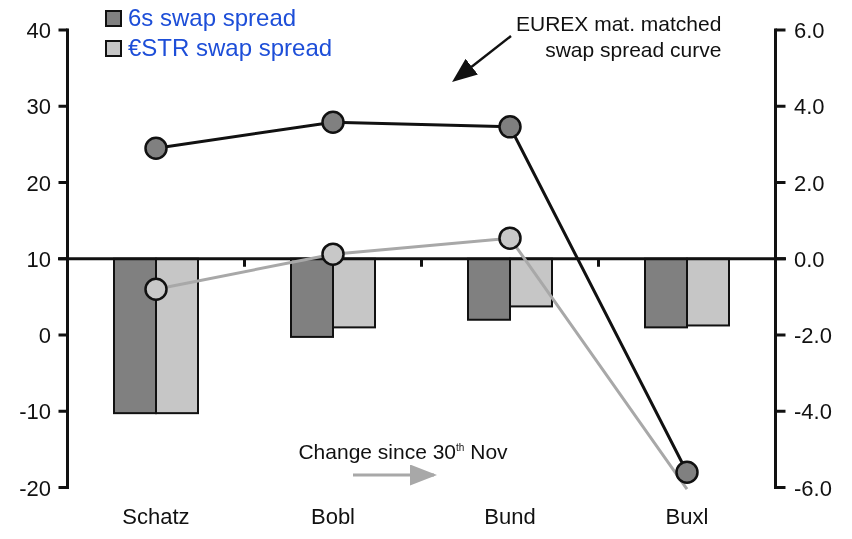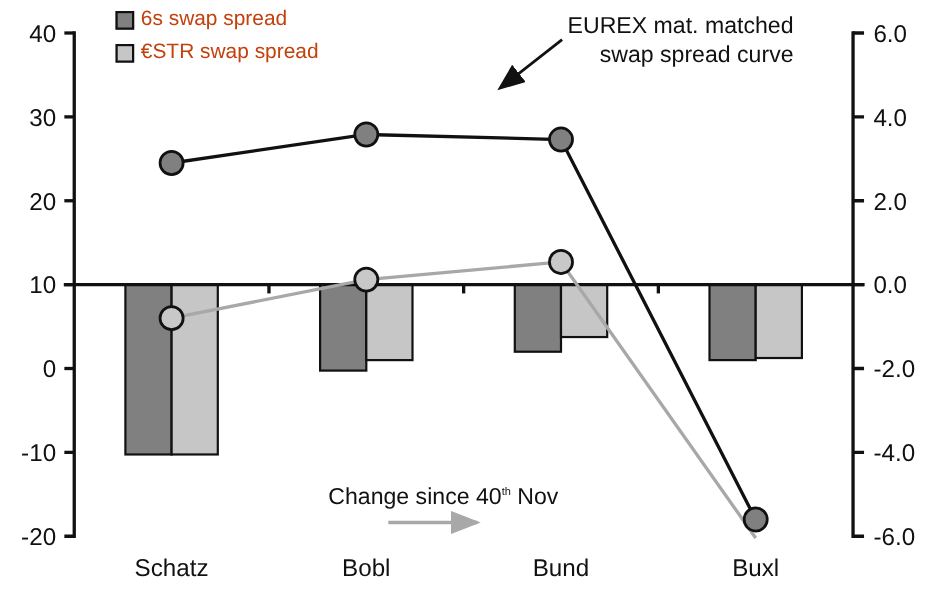--- a/index.html
+++ b/index.html
@@ -2,21 +2,21 @@
 <html><head>
 <meta charset="utf-8">
 <style>
   html,body{margin:0;padding:0;background:#ffffff;}
   body{font-family:"Liberation Sans","DejaVu Sans",sans-serif;}
   #stage{position:relative;width:852px;height:525px;background:#ffffff;overflow:hidden;}
   #chart-svg{position:absolute;left:0;top:0;}
   .legend{position:absolute;left:105px;top:9px;}
   .legend-row{display:flex;align-items:center;margin-bottom:12px;height:18px;}
   .swatch{width:17px;height:17px;box-sizing:border-box;border:2px solid #111;margin-right:6px;flex:0 0 auto;}
-  .legend-label{font-size:19px;color:#c2410c;white-space:nowrap;line-height:18px;}
+  .legend-label{font-size:24px;color:#1d4ed8;white-space:nowrap;line-height:18px;}
   .curve-note{position:absolute;left:516px;top:11px;font-size:21px;line-height:26px;color:#111;white-space:pre;text-align:right;}
   .change-note{position:absolute;left:268px;top:440px;width:270px;text-align:center;font-size:21px;color:#111;white-space:nowrap;}
   .change-note sup{font-size:10px;line-height:0;}
 </style>
 </head>
 <body>
 
 <div id="stage">
   <svg id="chart-svg" width="852" height="539" viewBox="0 0 852 539">
       <defs>
@@ -92,14 +92,14 @@
       <span class="legend-label">6s swap spread</span>
     </div>
     <div class="legend-row">
       <span class="swatch" style="background: rgb(198, 198, 198);"></span>
       <span class="legend-label">€STR swap spread</span>
     </div>
   </div>
 
   <div class="curve-note"><span>EUREX mat. matched</span><br><span>swap spread curve</span></div>
 
-  <div class="change-note"><span>Change since 40</span><sup>th</sup><span> Nov</span></div>
+  <div class="change-note"><span>Change since 30</span><sup>th</sup><span> Nov</span></div>
 </div>
 
 </body></html>

